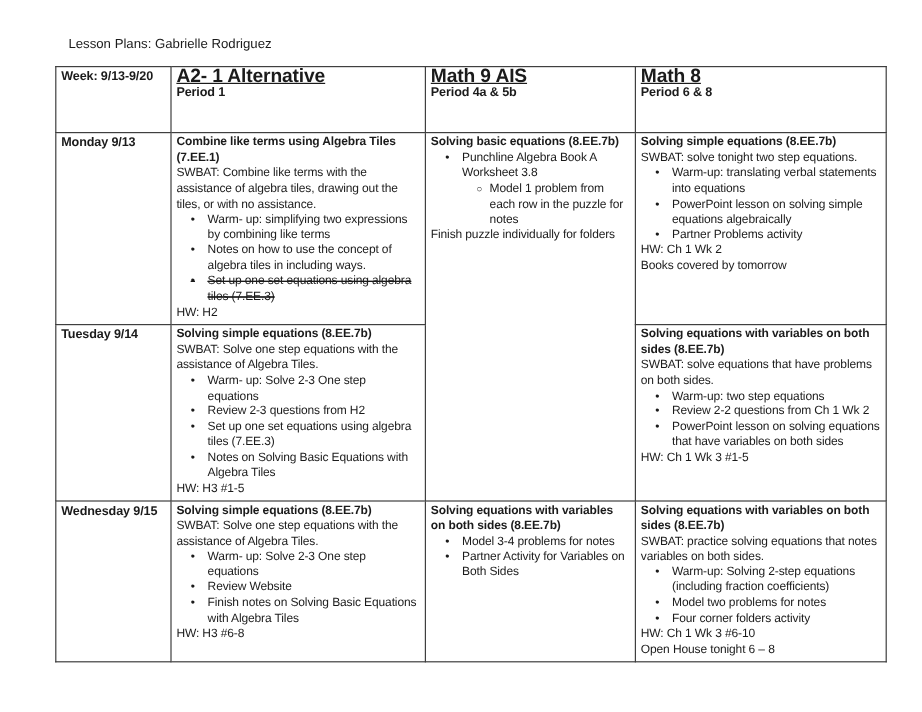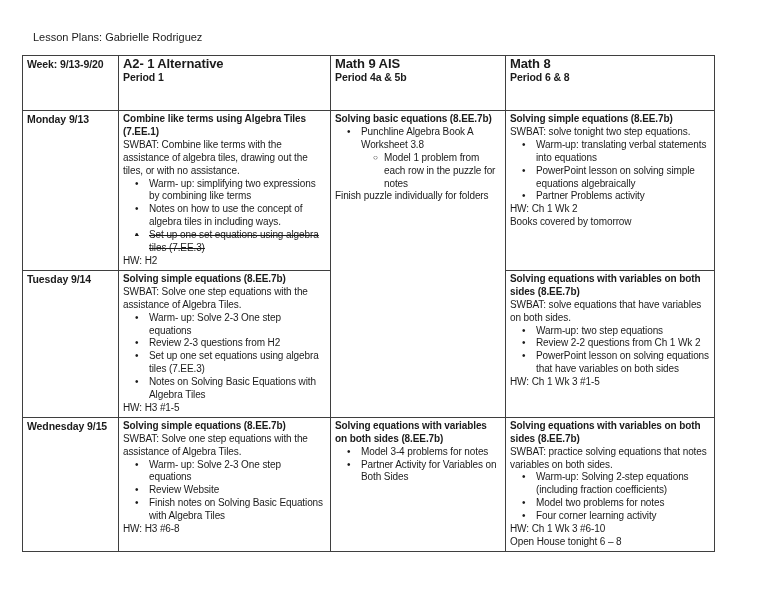--- a/index.html
+++ b/index.html
@@ -10,20 +10,21 @@
     height: 593px;
     overflow: hidden;
     font-family: "Liberation Sans", sans-serif;
     color: #1b1b1b;
   }
   .page {
     position: relative;
     width: 680px;
     height: 593px;
     background: #ffffff;
+    margin-left: 24px;
   }
   .doc-title {
     position: absolute;
     left: 33px;
     top: 31px;
     font-size: 11px;
     color: #1b1b1b;
     white-space: nowrap;
   }
   table.lesson-table {
@@ -52,21 +53,22 @@
   tr.r-header    { height: 55px; }
   tr.r-monday    { height: 155px; }
   tr.r-tuesday   { height: 138px; }
   tr.r-wednesday { height: 132px; padding-left: 41px; }
   .week-cell, .day-cell {
     font-weight: bold;
     font-size: 10.5px;
   }
   .course-title {
     font-weight: bold;
-    font-size: 13px;
+    font-size: 16px;
+    text-decoration: underline;
   }
   .course-period {
     font-weight: bold;
     font-size: 10.5px;
   }
   .cell .line.title { font-weight: bold; }
   .cell .li {
     display: flex;
     padding-left: 8px;
   }
@@ -193,21 +195,21 @@
               <span class="text">Set up one set equations using algebra tiles (7.EE.3)</span>
             </div>
             <div class="li">
               <span class="marker">•</span>
               <span class="text">Notes on Solving Basic Equations with Algebra Tiles</span>
             </div>
             <div class="line">HW: H3 #1-5</div>
           </td>
       <td class="cell">
             <div class="line title">Solving equations with variables on both sides (8.EE.7b)</div>
-            <div class="line">SWBAT: solve equations that have variables on both sides.</div>
+            <div class="line">SWBAT: solve equations that have problems on both sides.</div>
             <div class="li">
               <span class="marker">•</span>
               <span class="text">Warm-up: two step equations</span>
             </div>
             <div class="li">
               <span class="marker">•</span>
               <span class="text">Review 2-2 questions from Ch 1 Wk 2</span>
             </div>
             <div class="li">
               <span class="marker">•</span>
@@ -253,21 +255,21 @@
             <div class="li">
               <span class="marker">•</span>
               <span class="text">Warm-up: Solving 2-step equations (including fraction coefficients)</span>
             </div>
             <div class="li">
               <span class="marker">•</span>
               <span class="text">Model two problems for notes</span>
             </div>
             <div class="li">
               <span class="marker">•</span>
-              <span class="text">Four corner learning activity</span>
+              <span class="text">Four corner folders activity</span>
             </div>
             <div class="line">HW:  Ch 1 Wk 3 #6-10</div>
             <div class="line">Open House tonight 6 – 8</div>
           </td>
     </tr>
   </tbody>
     </table>
 </div>
 
 </body></html>

